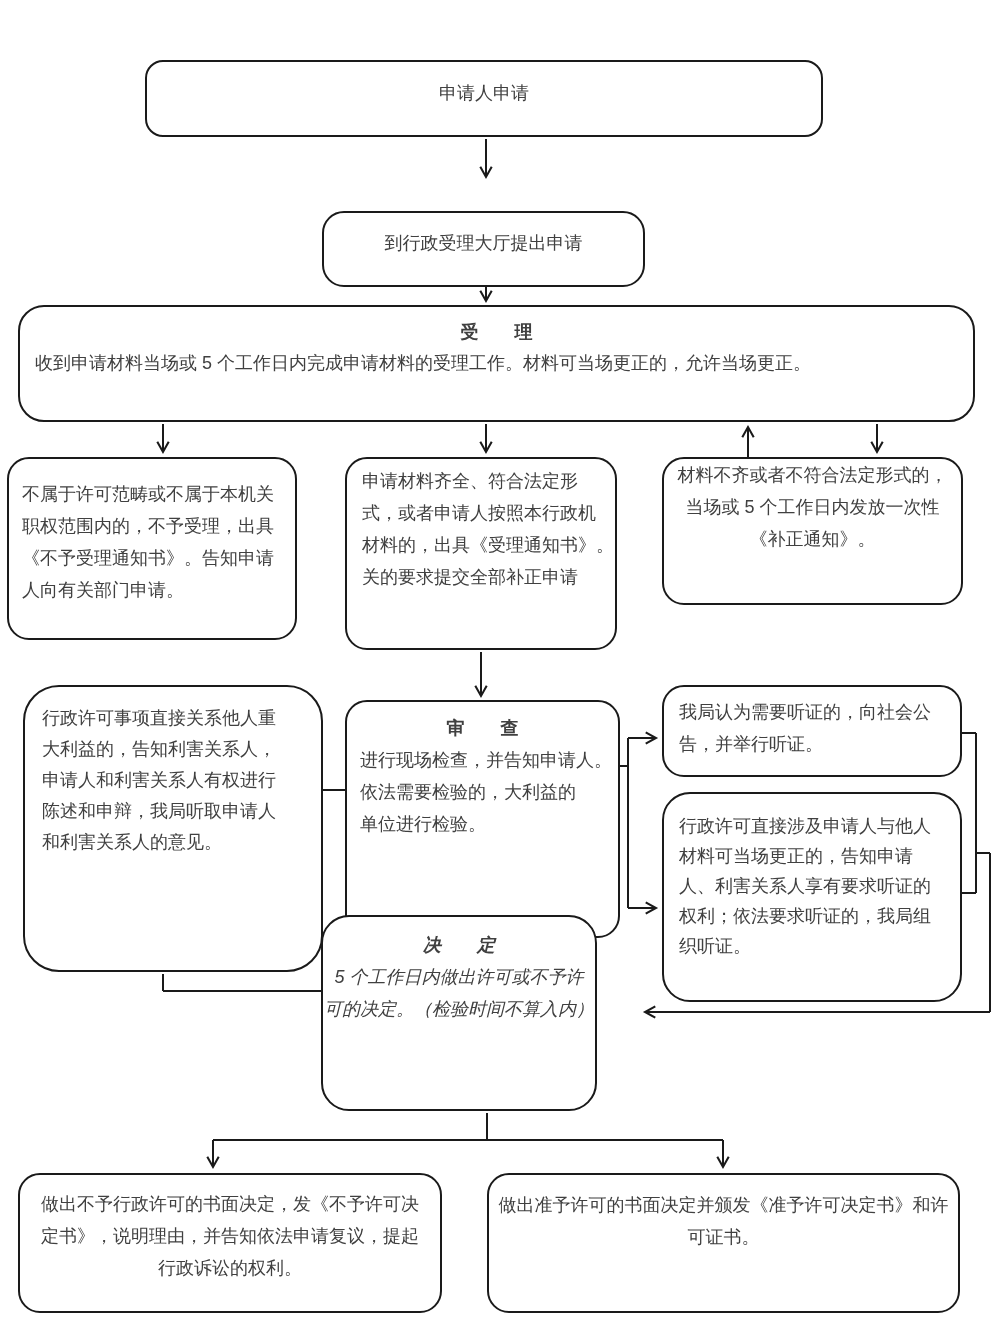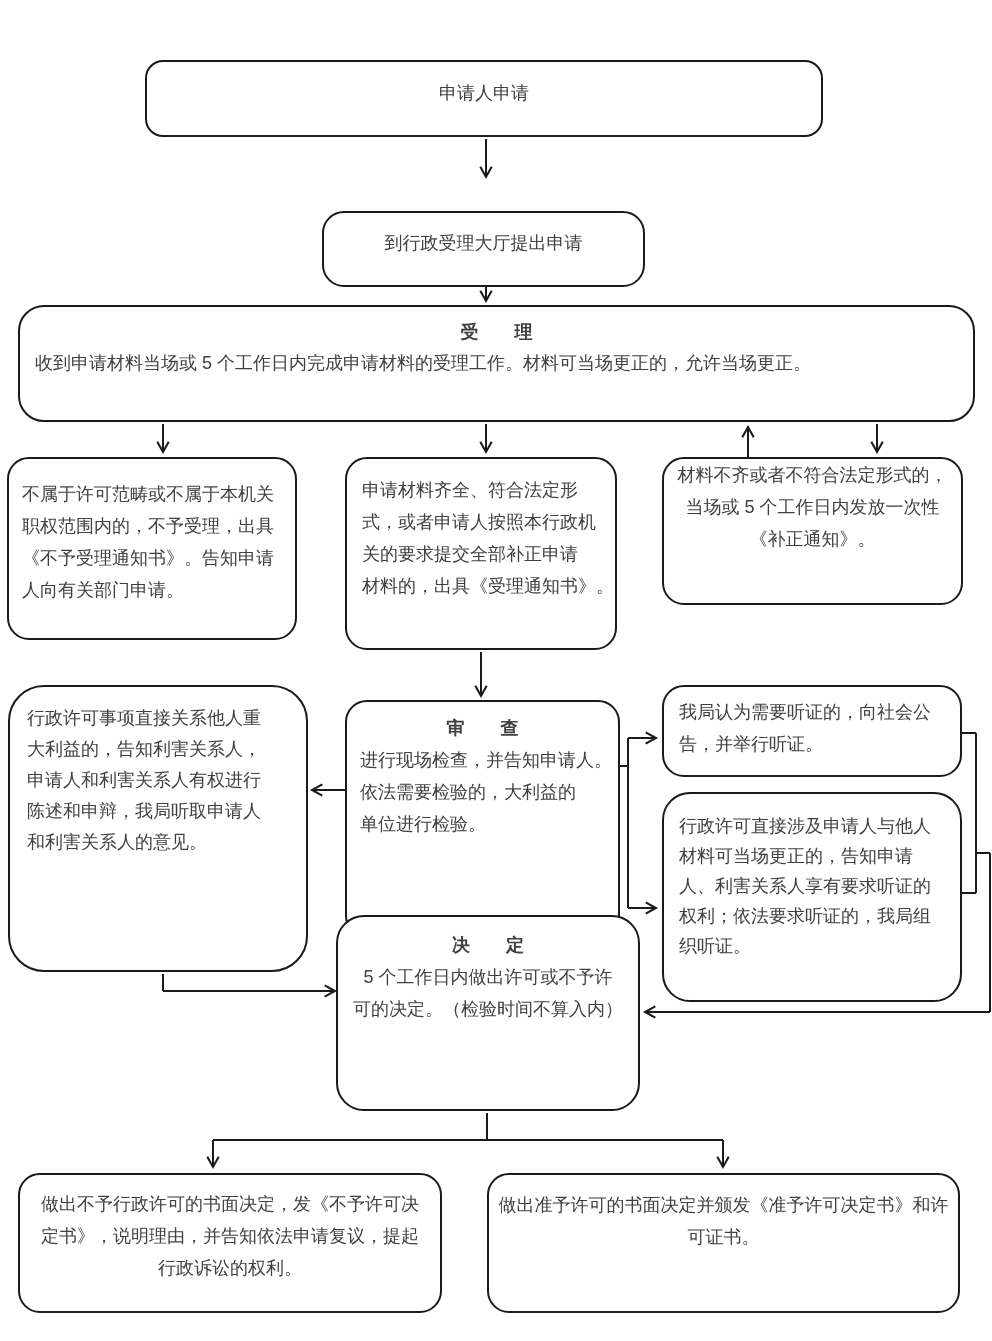--- a/index.html
+++ b/index.html
@@ -94,64 +94,64 @@
     <div style="padding:0 15px;">收到申请材料当场或 5 个工作日内完成申请材料的受理工作。材料可当场更正的，允许当场更正。</div>
   </div>
 
   <div class="box" style="left:7px;top:457px;width:290px;height:183px;padding:19px 13px 0;line-height:32px;">
     <div class="ln">不属于许可范畴或不属于本机关</div>
     <div class="ln">职权范围内的，不予受理，出具</div>
     <div class="ln">《不予受理通知书》。告知申请</div>
     <div class="ln">人向有关部门申请。</div>
   </div>
 
-  <div class="box" style="left:345px;top:457px;width:272px;height:193px;padding:15px 15px 0;line-height:32px;">
+  <div class="box" style="left:345px;top:457px;width:272px;height:193px;padding:6px 15px 0;line-height:32px;">
     <div class="ln">申请材料齐全、符合法定形</div>
     <div class="ln">式，或者申请人按照本行政机</div>
+    <div class="ln">材料的，出具《受理通知书》。</div>
     <div class="ln">关的要求提交全部补正申请</div>
-    <div class="ln">材料的，出具《受理通知书》。</div>
   </div>
 
   <div class="box center" style="left:662px;top:457px;width:301px;height:148px;line-height:32px;">
     <div class="ln">材料不齐或者不符合法定形式的，</div>
     <div class="ln">当场或 5 个工作日内发放一次性</div>
     <div class="ln">《补正通知》。</div>
   </div>
 
   <div class="box" style="left:345px;top:700px;width:275px;height:238px;padding-top:10px;line-height:32px;">
     <div class="title">审　　查</div>
     <div style="padding:0 13px;">
       <div class="ln">进行现场检查，并告知申请人。</div>
       <div class="ln">依法需要检验的，大利益的</div>
       <div class="ln">单位进行检验。</div>
     </div>
   </div>
 
-  <div class="box" style="left:8px;top:685px;width:300px;height:287px;padding:16px 17px 0;border-radius:36px;">
+  <div class="box" style="left:23px;top:685px;width:300px;height:287px;padding:16px 17px 0;border-radius:36px;">
     <div class="ln">行政许可事项直接关系他人重</div>
     <div class="ln">大利益的，告知利害关系人，</div>
     <div class="ln">申请人和利害关系人有权进行</div>
     <div class="ln">陈述和申辩，我局听取申请人</div>
     <div class="ln">和利害关系人的意见。</div>
   </div>
 
   <div class="box" style="left:662px;top:685px;width:300px;height:92px;padding:9px 15px 0;line-height:32px;">
     <div class="ln">我局认为需要听证的，向社会公</div>
     <div class="ln">告，并举行听证。</div>
   </div>
 
   <div class="box" style="left:662px;top:792px;width:300px;height:210px;padding:17px 15px 0;line-height:30px;border-radius:28px;">
     <div class="ln">行政许可直接涉及申请人与他人</div>
     <div class="ln">材料可当场更正的，告知申请</div>
     <div class="ln">人、利害关系人享有要求听证的</div>
     <div class="ln">权利；依法要求听证的，我局组</div>
     <div class="ln">织听证。</div>
   </div>
 
-  <div class="box center" style="left:336px;top:915px;width:304px;height:196px;padding-top:12px;line-height:32px;border-radius:28px;">
+  <div class="box center" style="left:321px;top:915px;width:276px;height:196px;padding-top:12px;line-height:32px;border-radius:28px;font-style:italic;">
     <div class="title">决　　定</div>
     <div class="ln">5 个工作日内做出许可或不予许</div>
     <div class="ln">可的决定。（检验时间不算入内）</div>
   </div>
 
   <div class="box" style="left:18px;top:1173px;width:424px;height:140px;padding:13px 17px 0;line-height:32px;text-align:center;">
     <div class="ln">做出不予行政许可的书面决定，发《不予许可决</div>
     <div class="ln">定书》，说明理由，并告知依法申请复议，提起</div>
     <div class="ln">行政诉讼的权利。</div>
   </div>

